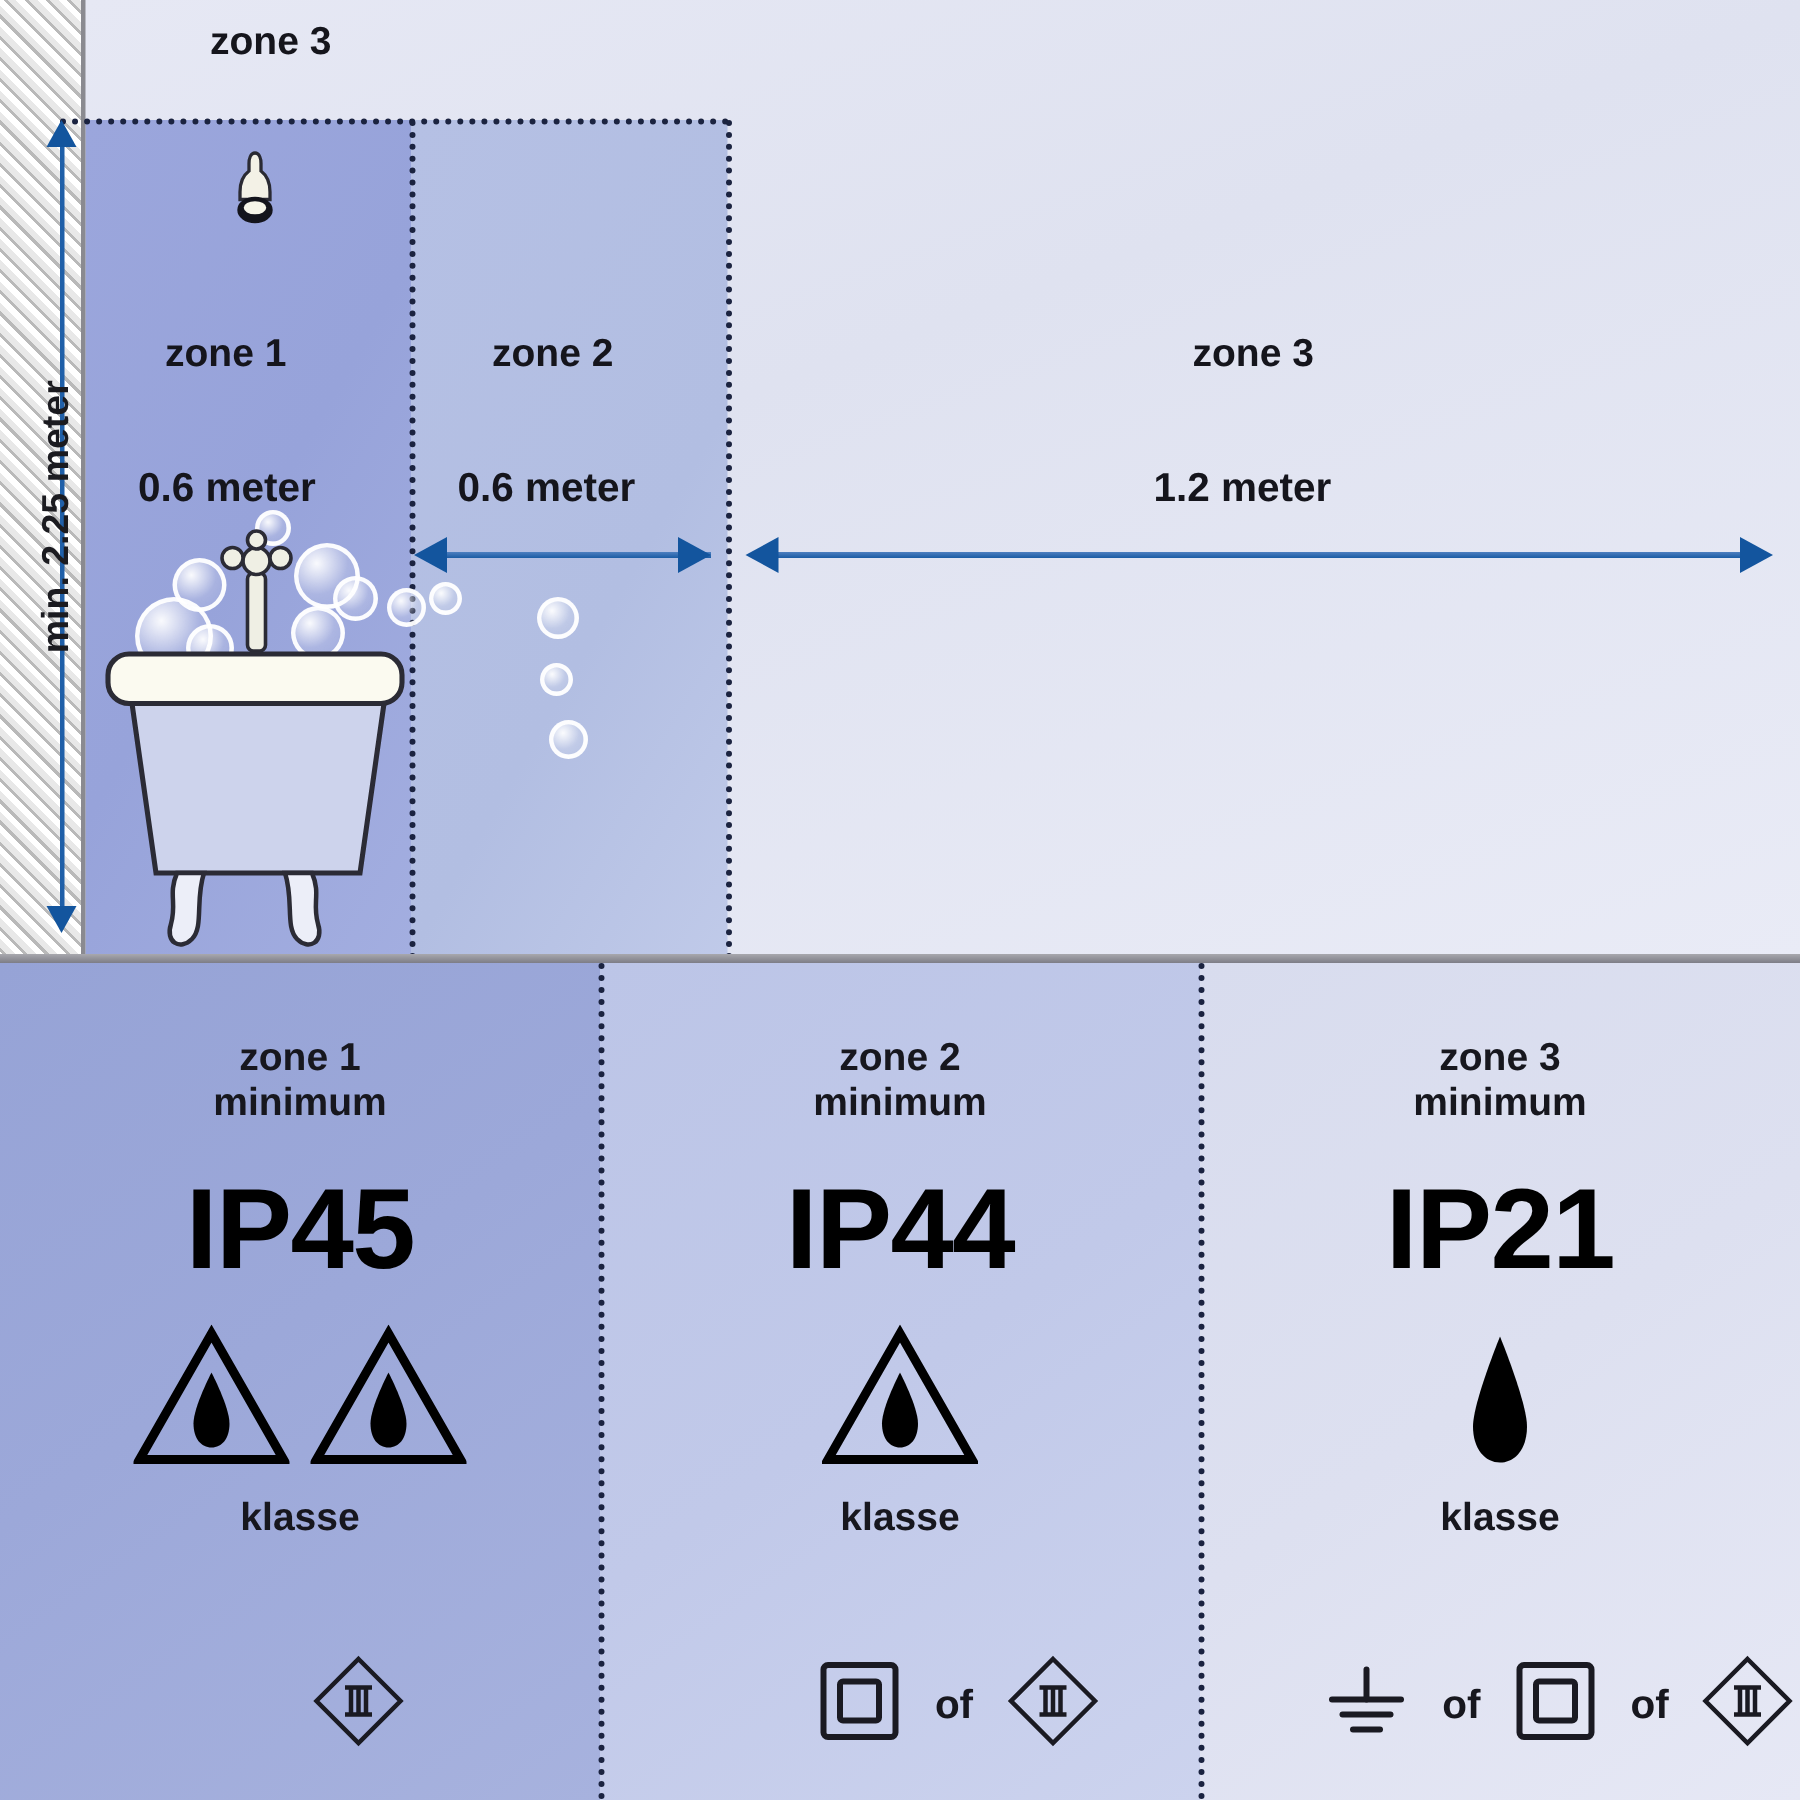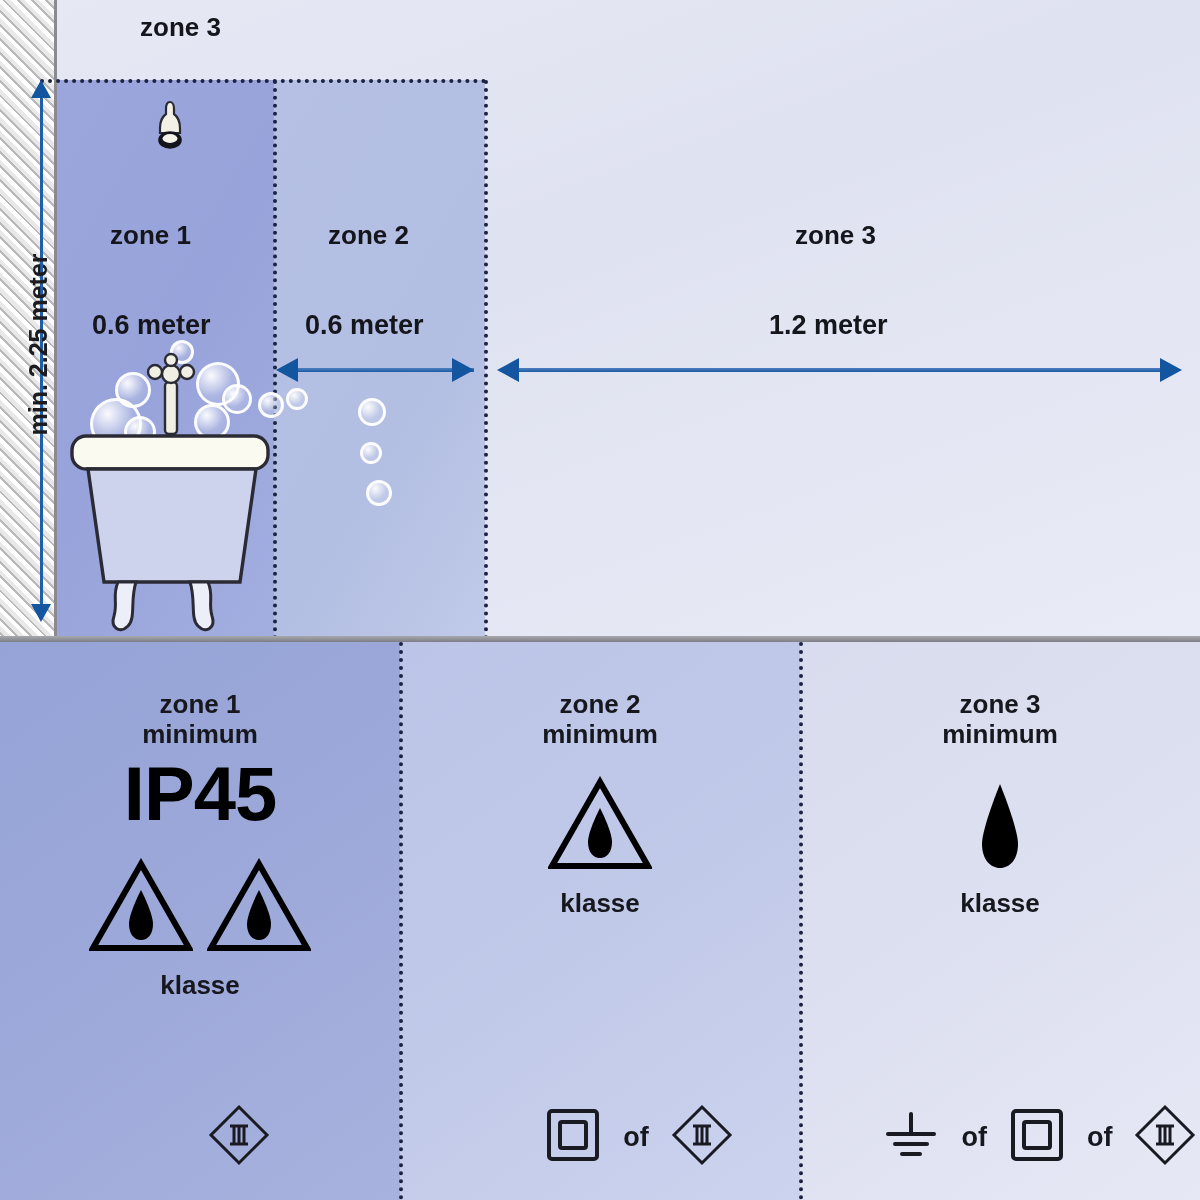--- a/index.html
+++ b/index.html
@@ -105,21 +105,21 @@
          display:flex;flex-direction:column;align-items:center;}
   #p1{left:0;width:400px;background:linear-gradient(145deg,#96a3d6 0%,#9ca8d9 45%,#a7b2de 100%);}
   #p2{left:400px;width:400px;background:linear-gradient(145deg,#bcc5e7 0%,#c1c9e9 50%,#ccd3ee 100%);}
   #p3{left:800px;width:400px;background:linear-gradient(145deg,#d8dcee 0%,#dde0f0 50%,#e6e8f5 100%);}
   .pdiv{position:absolute;top:0;height:558px;width:0;border-left:4px dotted #1b2340;}
   #pd1{left:399px;}
   #pd2{left:799px;}
 
   .pz{margin-top:48px;font-size:26px;font-weight:bold;color:#17171e;line-height:1.15;text-align:center;}
   .pmin{font-size:26px;font-weight:bold;color:#17171e;text-align:left;line-height:1.15;}
-  .pip{margin-top:6px;font-size:76px;font-weight:bold;color:#000000;letter-spacing:-1px;line-height:1;}
+  .pip{margin-top:32px;font-size:76px;font-weight:bold;color:#000000;letter-spacing:-1px;line-height:1;}
   .psyms{margin-top:26px;display:flex;gap:14px;align-items:center;justify-content:center;height:100px;}
   .pklasse{margin-top:12px;font-size:26px;font-weight:bold;color:#17171e;}
   .prow{position:absolute;bottom:30px;left:0;width:100%;
         display:flex;gap:22px;align-items:center;justify-content:center;margin-left:39px;}
   .ofw{font-size:27px;font-weight:bold;color:#17171e;}
 </style>
 </head>
 <body>
 
 <div id="stage">
@@ -233,20 +233,21 @@
               <path d="M31 22 L31 40"></path>
             </g>
           </svg>
         </span>
       </div>
     </div>
 
     <div class="panel" id="p2">
       <div class="pz">zone 2</div>
       <div class="pmin">minimum</div>
+      <div class="pip">IP44</div>
       <div class="psyms">
         <span>
           <svg width="104" height="96" viewBox="0 0 104 96">
             <path d="M52 6 L100 90 L4 90 Z" fill="none" stroke="#000" stroke-width="6"></path>
             <path d="M52 32 C52 32 40 55 40 66 C40 76 45 82 52 82 C59 82 64 76 64 66 C64 55 52 32 52 32 Z" fill="#000"></path>
           </svg>
         </span>
       </div>
       <div class="pklasse">klasse</div>
       <div class="prow">
@@ -268,20 +269,21 @@
               <path d="M31 22 L31 40"></path>
             </g>
           </svg>
         </span>
       </div>
     </div>
 
     <div class="panel" id="p3">
       <div class="pz">zone 3</div>
       <div class="pmin">minimum</div>
+      <div class="pip">IP21</div>
       <div class="psyms">
         <span>
           <svg width="64" height="96" viewBox="0 0 64 96">
             <path d="M32 8 C32 8 14 52 14 68 C14 83 22 92 32 92 C42 92 50 83 50 68 C50 52 32 8 32 8 Z" fill="#000"></path>
           </svg>
         </span>
       </div>
       <div class="pklasse">klasse</div>
       <div class="prow">
         <span>

